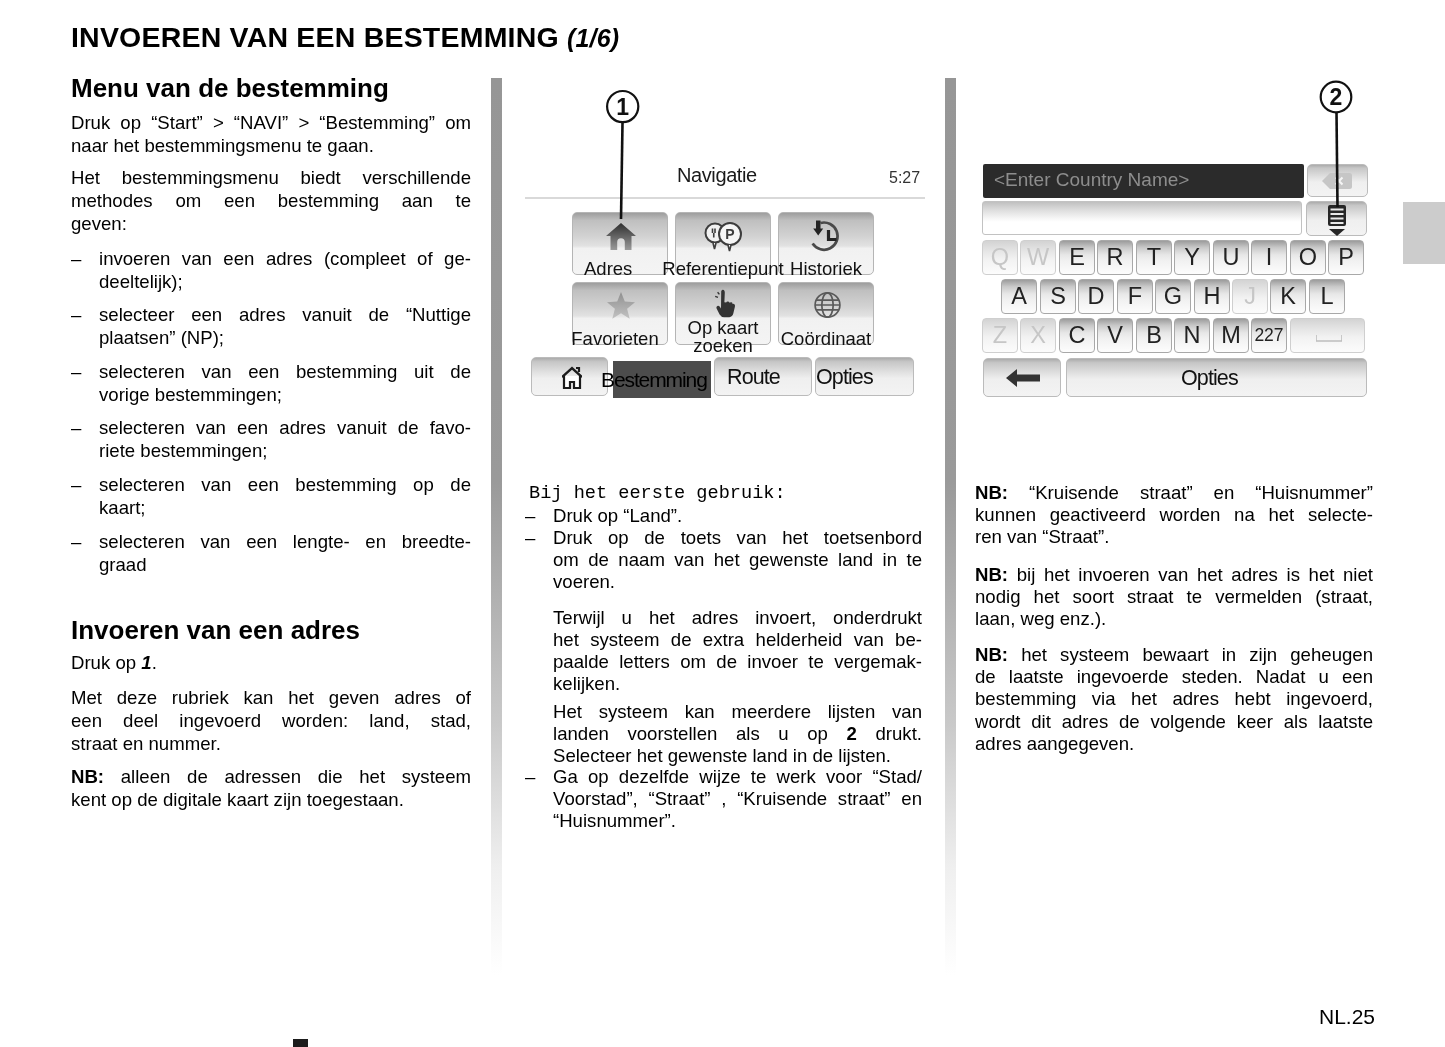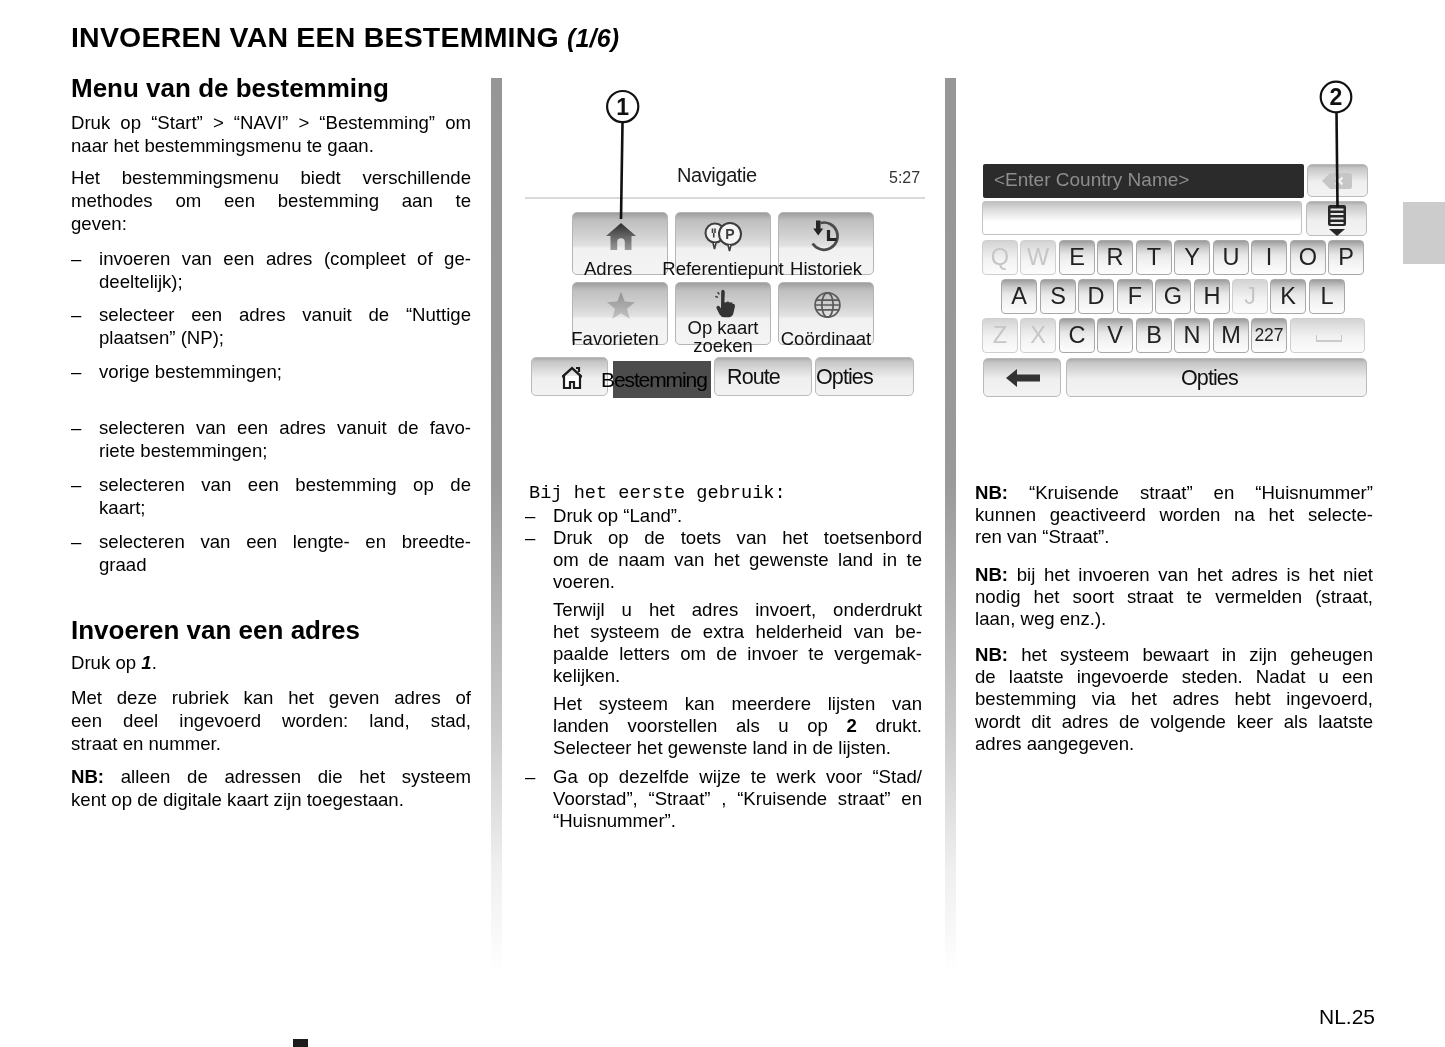--- a/index.html
+++ b/index.html
@@ -66,20 +66,21 @@
     <div class="dash">–</div>
     <div class="bt">
         <div>selecteer een adres vanuit de “Nuttige</div>
         <div class="ll">plaatsen” (NP);</div>
       </div>
   </div>
 
   <div class="bullet jp abs" style="left:0;top:360px;width:400px;">
     <div class="dash">–</div>
     <div class="bt">
+        <div>selecteren van een bestemming uit de</div>
         <div class="ll">vorige bestemmingen;</div>
       </div>
   </div>
 
   <div class="bullet jp abs" style="left:0;top:416px;width:400px;">
     <div class="dash">–</div>
     <div class="bt">
         <div>selecteren van een adres vanuit de favo-</div>
         <div class="ll">riete bestemmingen;</div>
       </div>
@@ -125,21 +126,21 @@
     <div class="dash">–</div>
     <div class="bt">Druk op “Land”.</div>
   </div>
 
   <div class="bullet jp abs" style="left:0;top:527px;width:397px;">
     <div class="dash">–</div>
     <div class="bt">
       <div>Druk op de toets van het toetsenbord</div>
       <div>om de naam van het gewenste land in te</div>
       <div class="ll">voeren.</div>
-      <div style="margin-top:6px;">Terwijl u het adres invoert, onderdrukt</div>
+      <div style="margin-top:14px;">Terwijl u het adres invoert, onderdrukt</div>
       <div>het systeem de extra helderheid van be-</div>
       <div>paalde letters om de invoer te vergemak-</div>
       <div class="ll">kelijken.</div>
       <div style="margin-top:6px;">Het systeem kan meerdere lijsten van</div>
       <div>landen voorstellen als u op&nbsp;<b>2</b> drukt.</div>
       <div class="ll">Selecteer het gewenste land in de lijsten.</div>
     </div>
   </div>
 
   <div class="bullet jp abs" style="left:0;top:766px;width:397px;">

